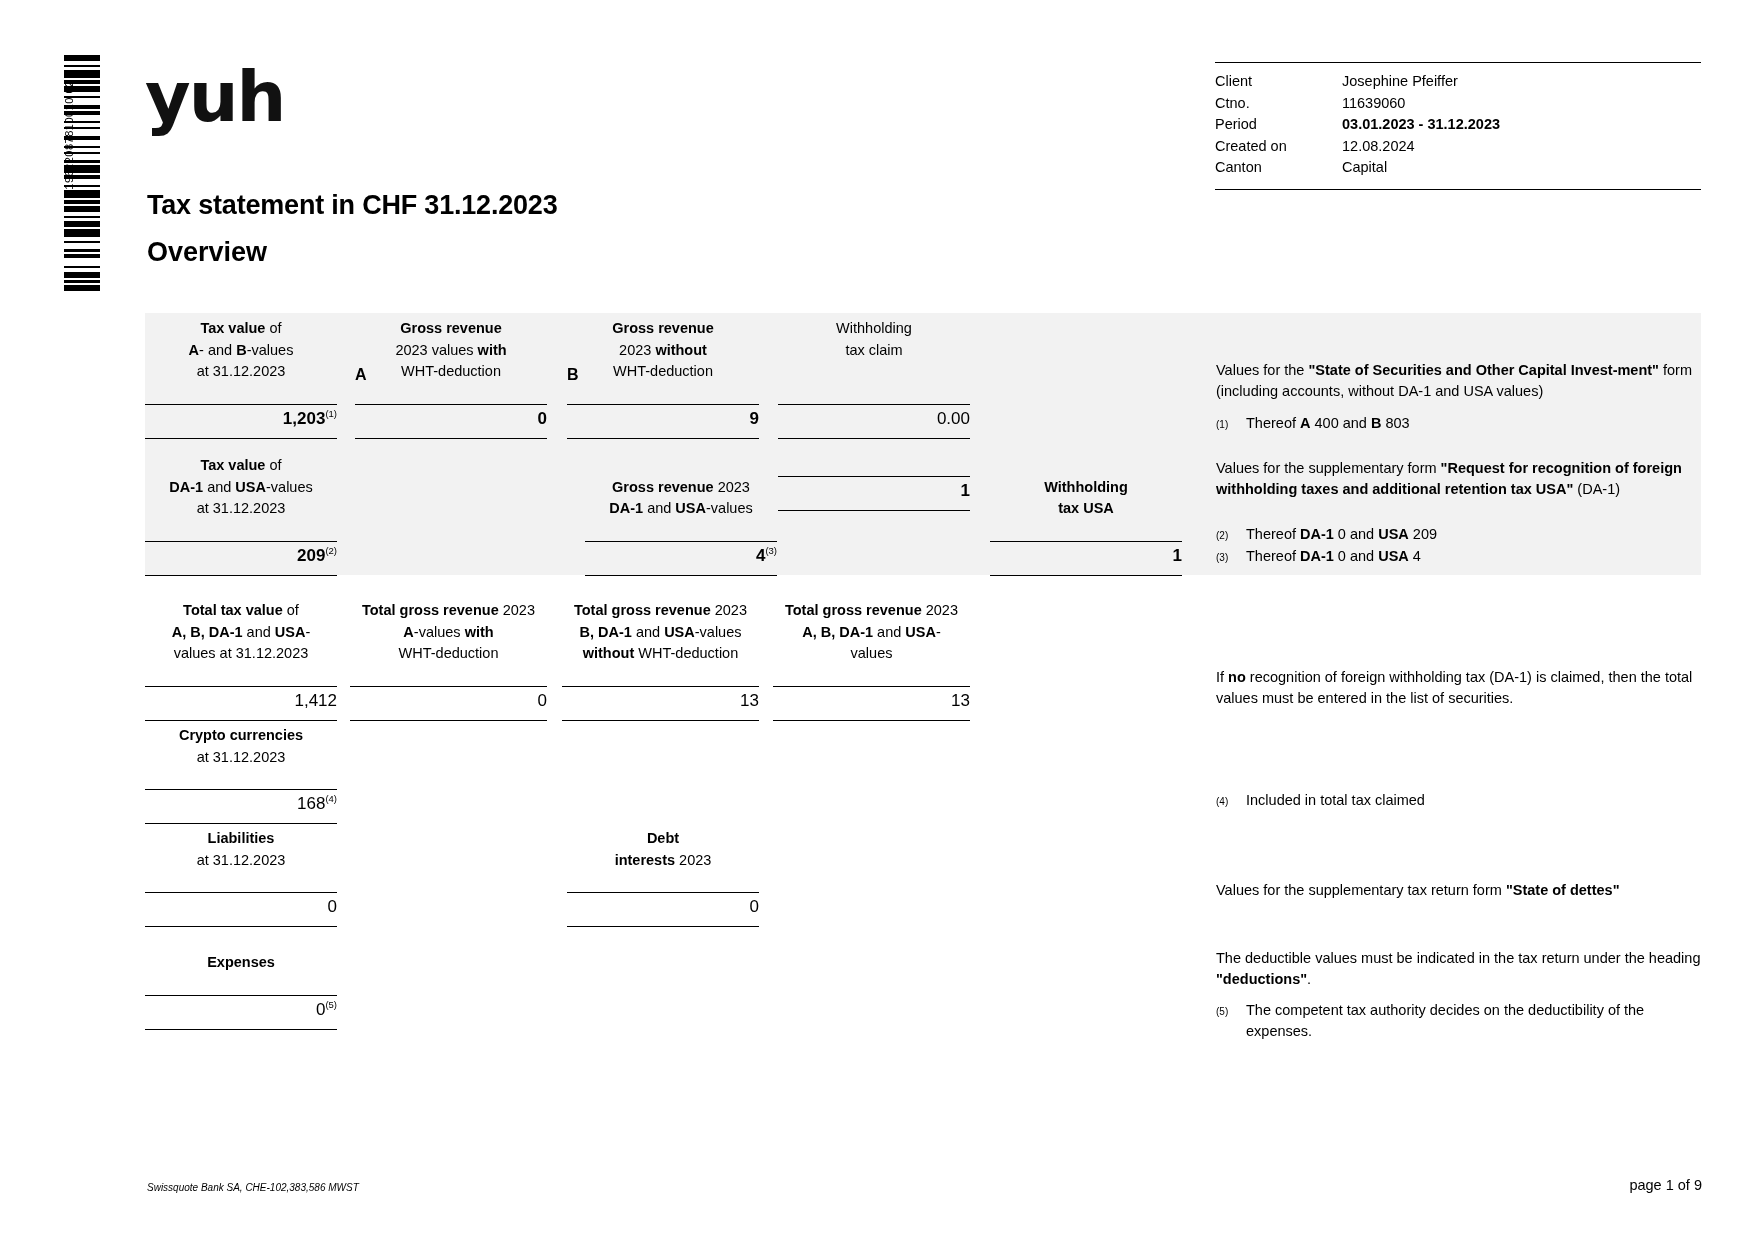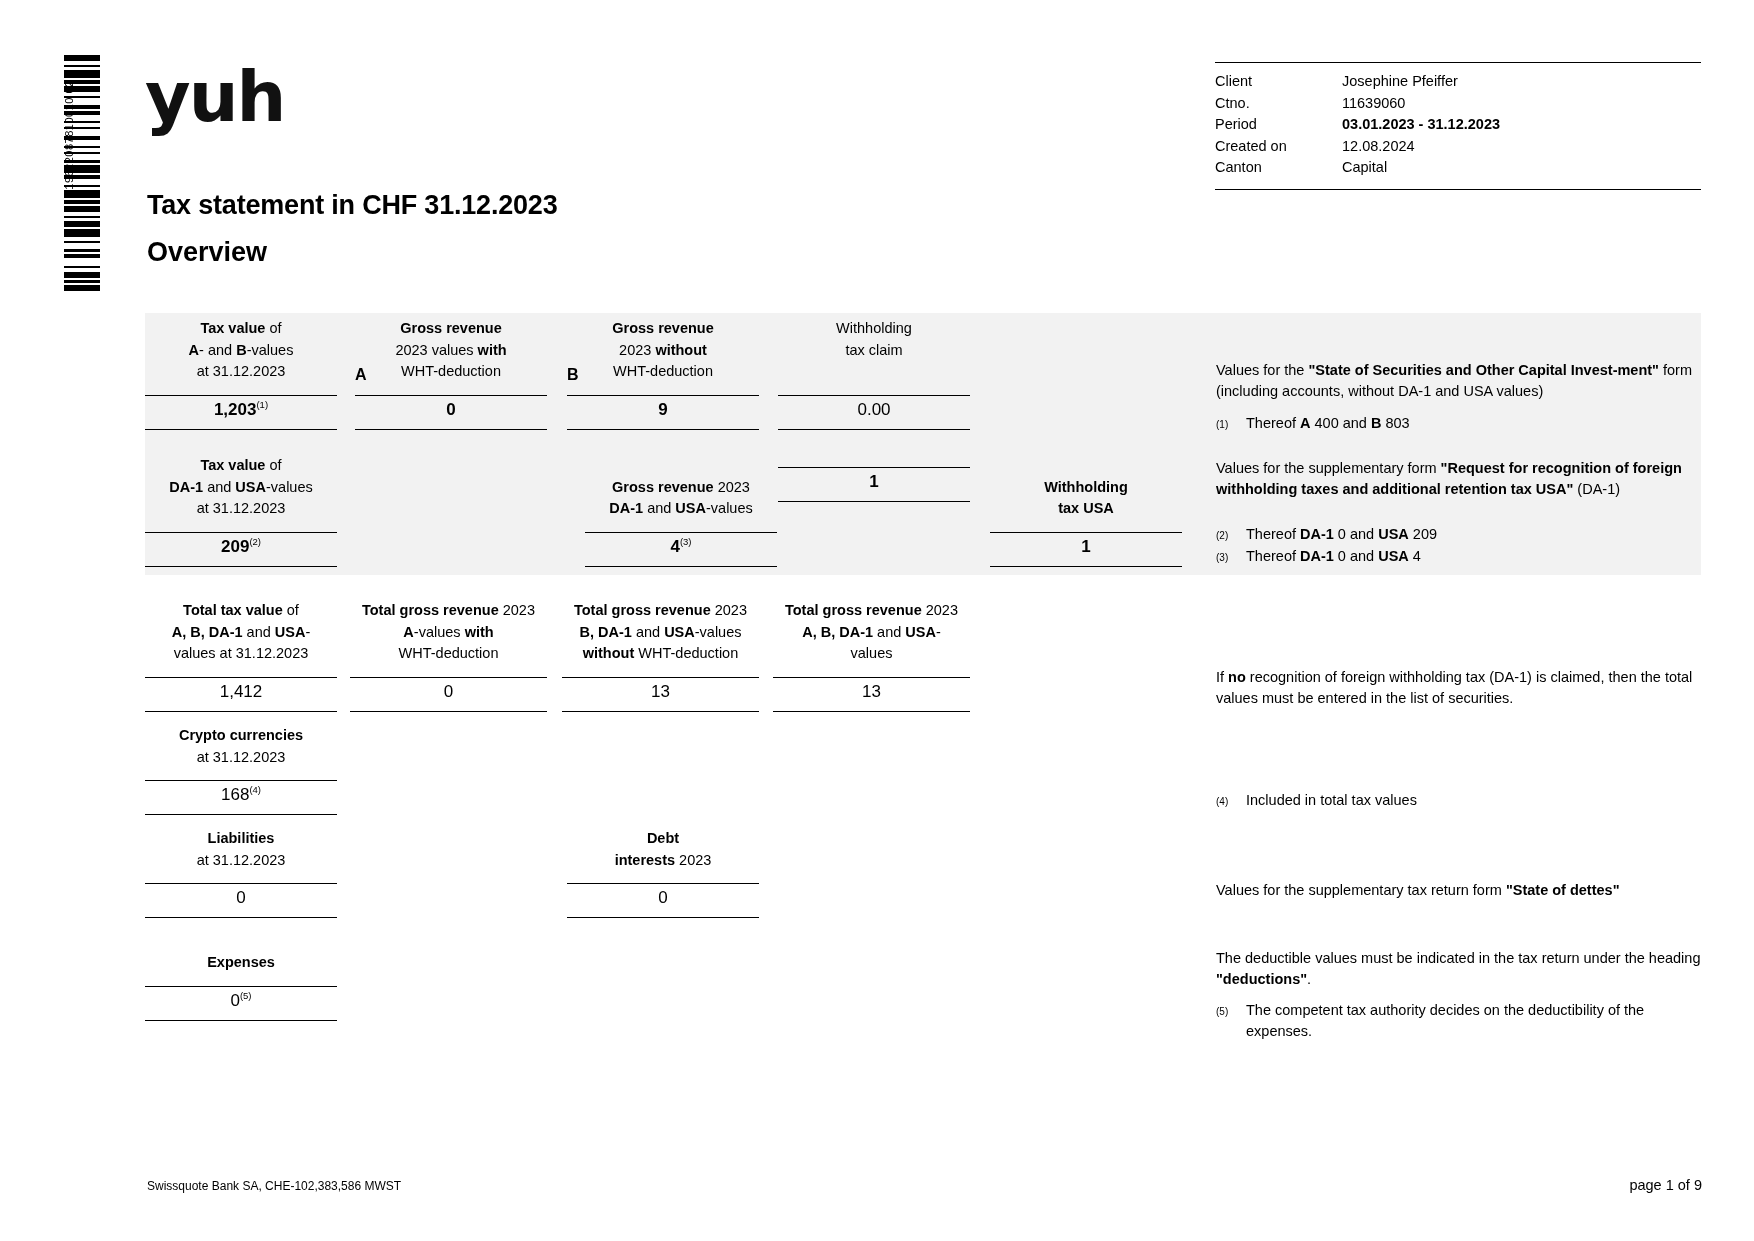--- a/index.html
+++ b/index.html
@@ -126,25 +126,25 @@
     position: absolute;
     box-sizing: border-box;
   }
   .field .hdr {
     font-size: 14.5px;
     line-height: 21.5px;
     text-align: center;
   }
   .field .val {
     font-size: 17px;
-    text-align: center;
+    text-align: right;
     padding: 4px 0 3px 0;
     border-top: 1.1px solid #000;
     border-bottom: 1.1px solid #000;
-    margin-top: 12px;
+    margin-top: 21px;
     position: relative;
     height: 26px;
   }
   .bold { font-weight: 700; }
   sup {
     font-size: 9.5px;
     vertical-align: super;
     line-height: 0;
   }
   .sidelabel {
@@ -171,21 +171,22 @@
     width: 22px;
     flex: none;
     padding-top: 1px;
   }
 
   
   .footer-left {
     position: absolute;
     left: 147px;
     bottom: 48px;
-    font-size: 12px;
+    font-size: 10px;
+    font-style: italic;
   }
   .footer-right {
     position: absolute;
     right: 52px;
     bottom: 48px;
     font-size: 14.5px;
   }
 </style>
 </head>
 <body>
@@ -407,21 +408,21 @@
       <div>at 31.12.2023</div>
     </div>
     <div class="val">
       <span>168</span><sup>(4)</sup>
     </div>
   </div>
 
   <div class="note" style="left:1216px; top:790px;">
     <div class="fn">
       <span class="mark">(4)</span>
-      <span>Included in total tax values</span>
+      <span>Included in total tax claimed</span>
     </div>
   </div>
 
   <div class="field" style="left:145px; top:828px; width:192px;">
     <div class="hdr">
       <div class="bold">Liabilities</div>
       <div>at 31.12.2023</div>
     </div>
     <div class="val">0</div>
   </div>

